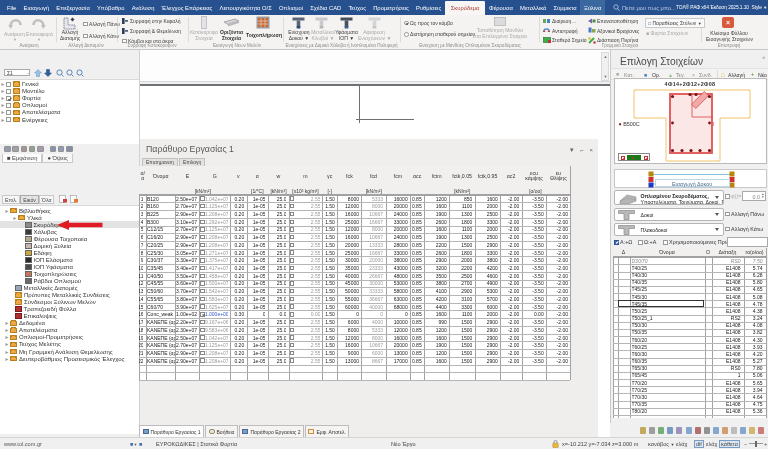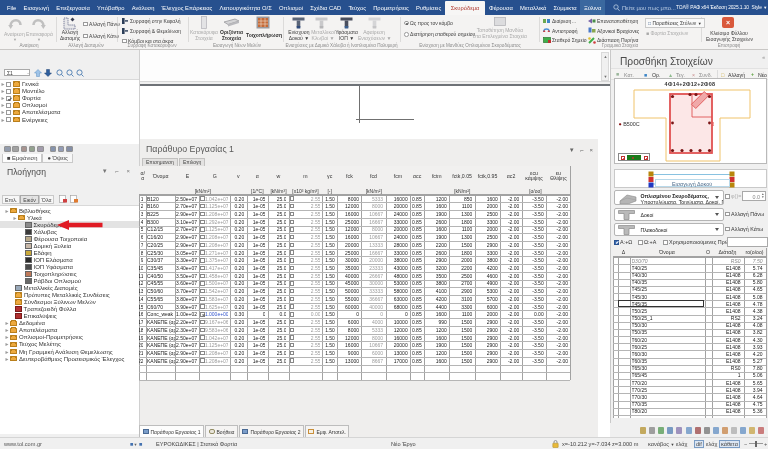--- a/index.html
+++ b/index.html
@@ -305,21 +305,20 @@
       <div class="abs" style="left:28.900000000000002px;top:1.5px;width:6.5px;height:6.5px;background:#8a9a85;opacity:0.9;border-radius:1px;border:0.5px solid #8a8a8a"></div>
       <div class="abs" style="left:37.2px;top:1.5px;width:6.5px;height:6.5px;background:#9a93a5;opacity:0.9;border-radius:1px;border:0.5px solid #8a8a8a"></div>
       <div class="abs" style="left:49.5px;top:1.5px;width:6.5px;height:6.5px;background:#7a8aa5;opacity:0.9;border-radius:1px;border:0.5px solid #8a8a8a"></div>
       <div class="abs" style="left:57.800000000000004px;top:1.5px;width:6.5px;height:6.5px;background:#8a93b0;opacity:0.9;border-radius:1px;border:0.5px solid #8a8a8a"></div>
       <div class="abs" style="left:66.10000000000001px;top:1.5px;width:6.5px;height:6.5px;background:#7a85a0;opacity:0.9;border-radius:1px;border:0.5px solid #8a8a8a"></div>
     </div>
     <div class="ltabs">
       <span class="lt" style="background:#fdfdfd">■ Εμφάνιση</span>
       <span class="lt">● Όψεις</span>
     </div>
-    <div class="phead" style="margin-top:2px">Πλοήγηση<span class="phbtn">▼ ⌐ ×</span></div>
     <div class="abs" style="left:2px;top:145px;font-size:5.2px;color:#444;display:flex">
       <span style="padding:0.5px 2px;border:1px solid #c9c9c9;background:#f7f7f7">Επιλ.</span>
       <span style="padding:0.5px 2px;border:1px solid #a9a9a9;background:#e3e3e3">Εικόν</span>
       <span style="padding:0.5px 2px;border:1px solid #c9c9c9;background:#f7f7f7">Όλα</span>
       <span style="width:5px"></span>
       <svg width="9" height="8" viewBox="0 0 9 8">
         <rect x="0.5" y="0.5" width="6" height="7" fill="#fdfdfd" stroke="#9a9a9a" stroke-width="0.6"></rect>
         <rect x="4" y="4" width="4" height="3.5" fill="#d04040"></rect>
       </svg>
       <svg width="9" height="8" viewBox="0 0 9 8" style="margin-left:2px">
@@ -1115,21 +1114,21 @@
     <div class="dc n" style="left:406.9px;top:190.52px;width:21.8px;height:7.72px">-2.00</div>
   </div>
 <div class="btabs">
  <div class="bt" style="background:#fdfdfd"><i style="background:#7b9dc9;border:0.5px solid #4a6a94"></i>Παράθυρο Εργασίας 1</div>
  <div class="bt"><i style="background:#e8e4da;border:0.5px solid #948e66;border-radius:2px"></i>Βοήθεια</div>
  <div class="bt"><i style="background:#7b9dc9;border:0.5px solid #4a6a94"></i>Παράθυρο Εργασίας 2</div>
  <div class="bt"><i style="background:#f5f0e4;border:1px solid #c98f3a"></i>Εμφ. Αποτελ.</div>
 </div>
 
 <div id="rpanel">
- <div class="rtitle" style="position:absolute;left:0;top:0">Προσθήκη Στοιχείων</div>
+ <div class="rtitle" style="position:absolute;left:0;top:0">Επιλογη Στοιχείων</div>
  <div class="abs" style="right:3px;top:4px;color:#888;font-size:5px">«</div>
  <div class="rtool">
       <div class="abs" style="left:5px;top:2.5px;color:#9ab59a">■</div>
       <div class="abs" style="left:13px;top:3.5px">Κατ.</div>
       <div class="abs" style="left:33px;top:3px;color:#3d85c6">■</div>
       <div class="abs" style="left:41px;top:3.5px"><b>Ορ.</b></div>
       <div class="abs" style="left:57px;top:3px;color:#8fbc8f">▲</div>
       <div class="abs" style="left:65px;top:3.5px">Τεγ.</div>
       <div class="abs" style="left:81px;top:3px;color:#c98f8f">×</div>
       <div class="abs" style="left:88px;top:3.5px">Συνδ.</div>

